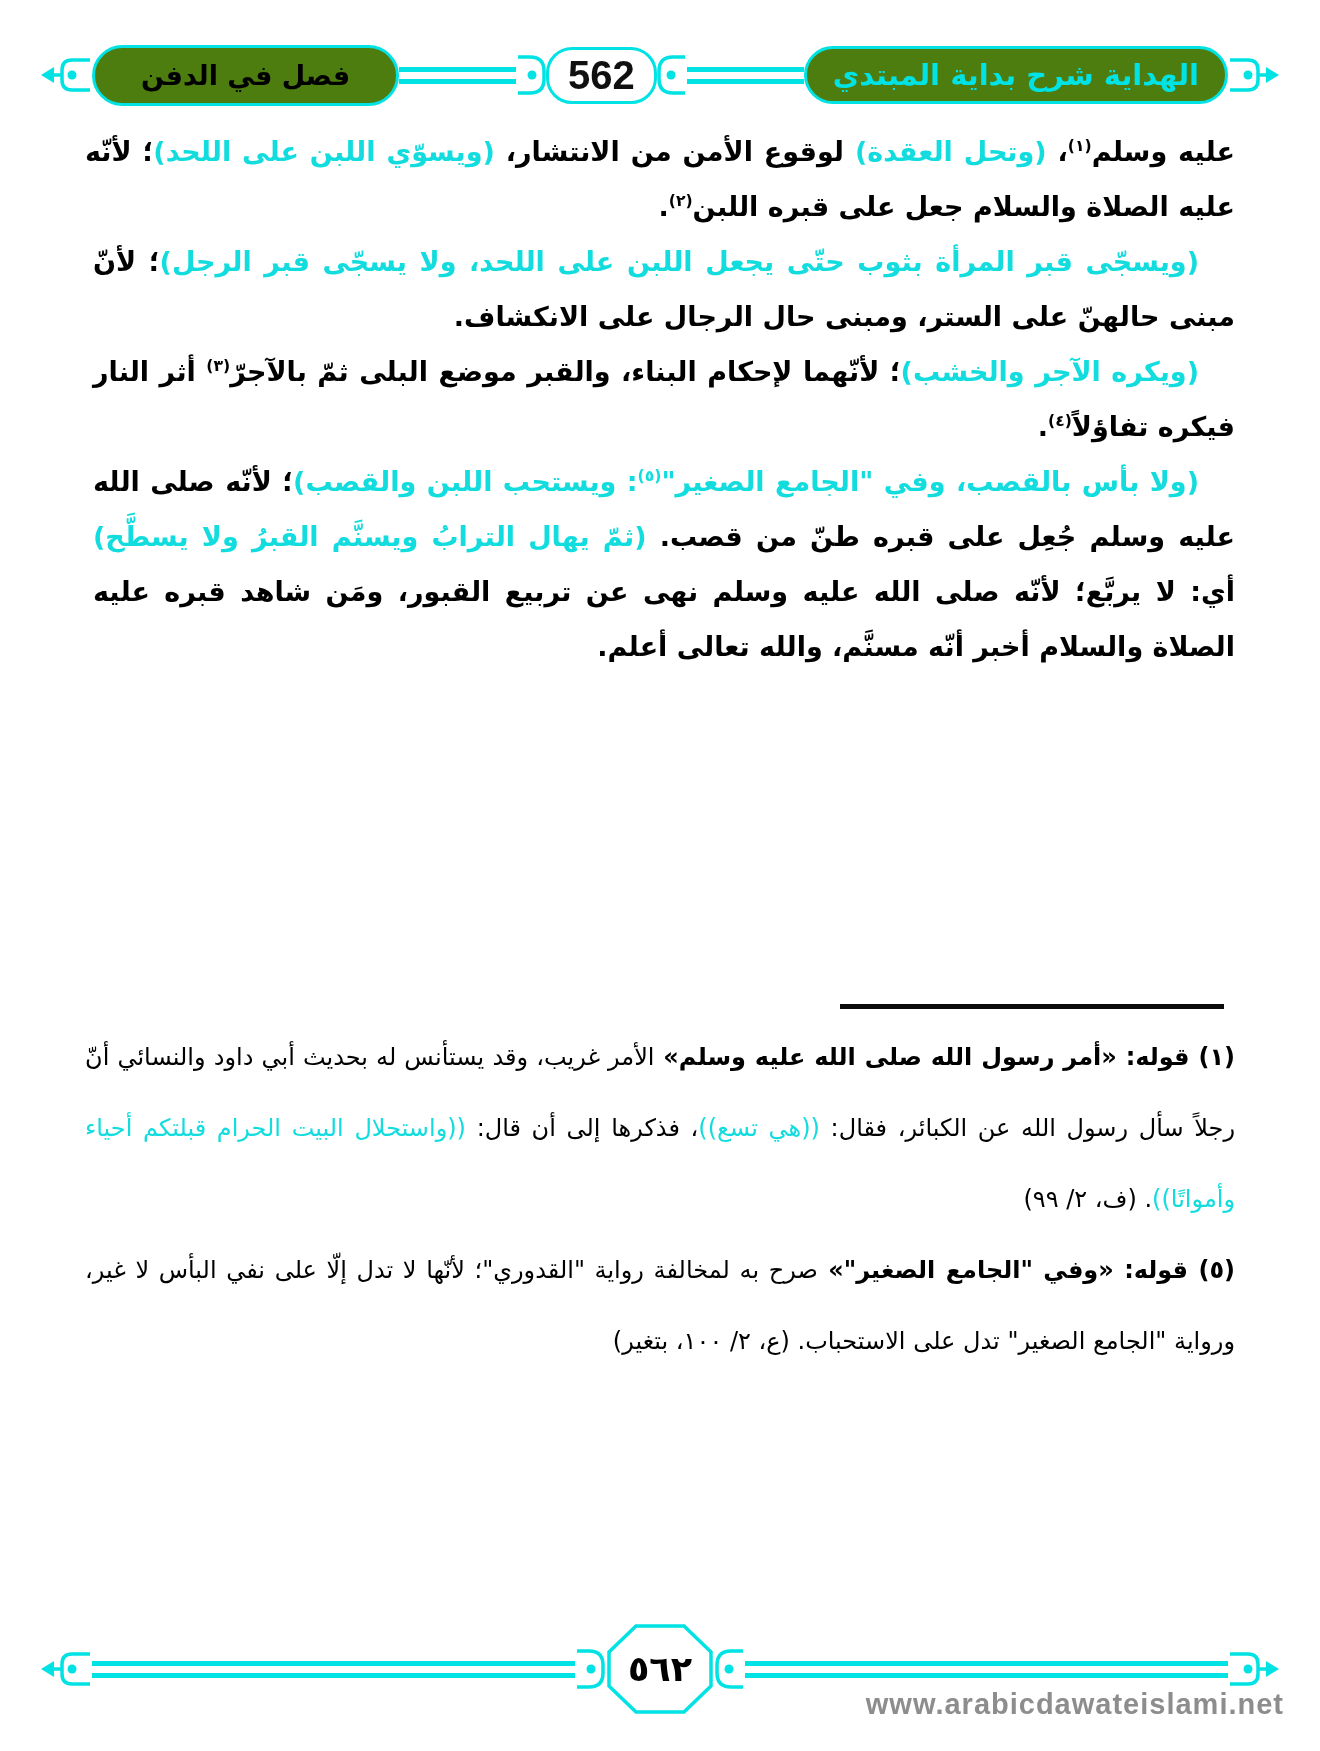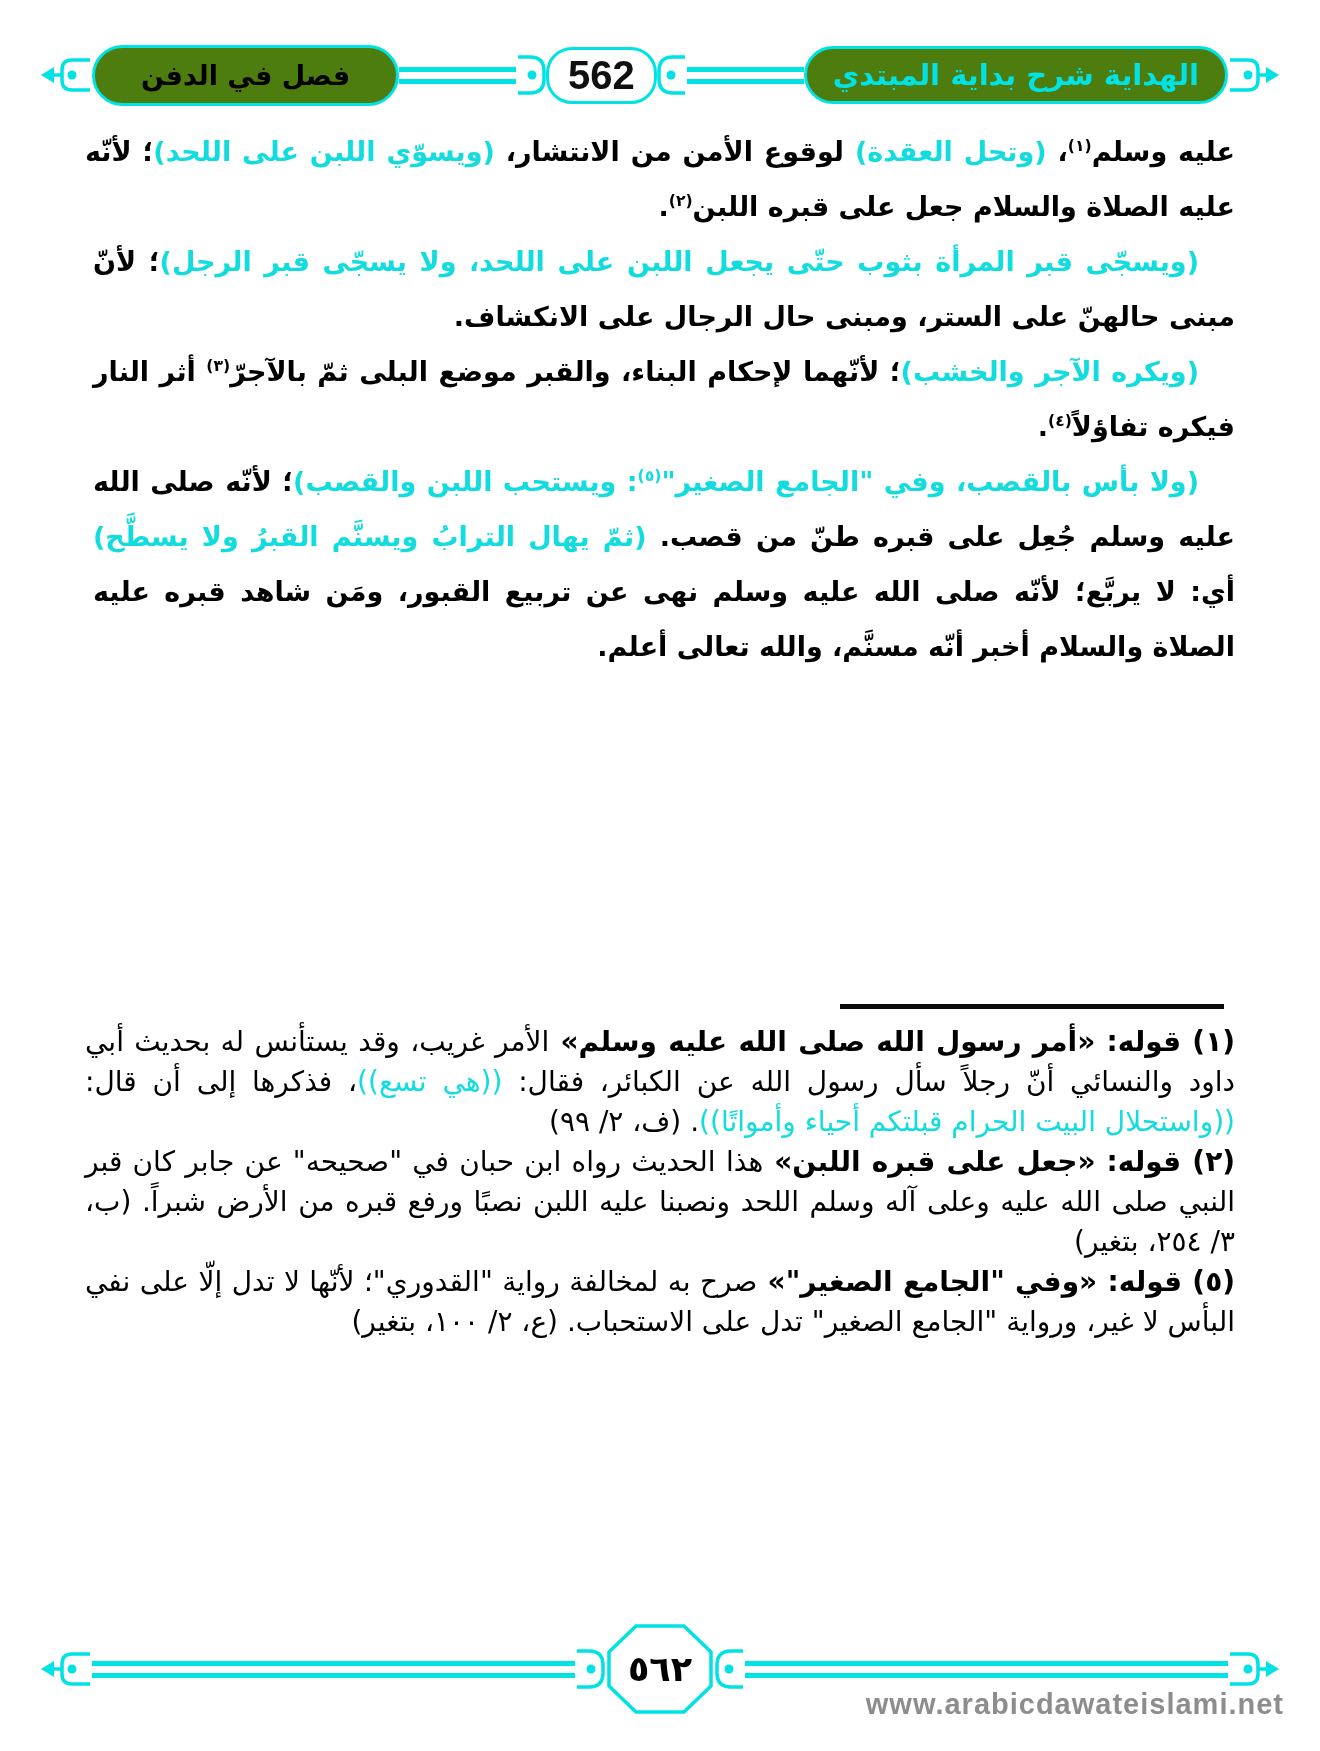--- a/index.html
+++ b/index.html
@@ -45,21 +45,21 @@
   .main-text p { margin:0; }
   .main-text p.indent { text-indent:36px;margin-left:8px; }
   .cyan { color:var(--cyan-text); }
   .bold { font-weight:bold; }
   sup { font-size:0.58em; line-height:0; vertical-align:super; }
   
   .footnote-sep { position:absolute; top:1004px; right:96px; width:384px; height:5px; background:#0b0b0b; }
   .footnotes {
     position:absolute; top:1022px; right:85px; left:85px;
     direction:rtl; text-align:justify;
-    font-size:28px; line-height:40px; color:#000;
+    font-size:24px; line-height:71px; color:#000;
   }
   .footnotes p { margin:0; }
   
   .watermark {
     position:absolute; top:1688px; right:36px;
     font-family:"Liberation Sans", sans-serif; font-size:29px; letter-spacing:1px;
     color:var(--wm); font-weight:bold;
   }
 </style>
 </head>
@@ -104,21 +104,20 @@
   <main class="main-text" dir="rtl">
       <p><span>عليه وسلم</span><sup>(١)</sup><span>، </span><span class="cyan">(وتحل العقدة)</span><span> لوقوع الأمن من الانتشار، </span><span class="cyan">(ويسوّي اللبن على اللحد)</span><span>؛ لأنّه عليه الصلاة والسلام جعل على قبره اللبن</span><sup>(٢)</sup><span>.</span></p>
       <p class="indent"><span class="cyan">(ويسجّى قبر المرأة بثوب حتّى يجعل اللبن على اللحد، ولا يسجّى قبر الرجل)</span><span>؛ لأنّ مبنى حالهنّ على الستر، ومبنى حال الرجال على الانكشاف.</span></p>
       <p class="indent"><span class="cyan">(ويكره الآجر والخشب)</span><span>؛ لأنّهما لإحكام البناء، والقبر موضع البلى ثمّ بالآجرّ</span><sup>(٣)</sup><span> أثر النار فيكره تفاؤلاً</span><sup>(٤)</sup><span>.</span></p>
       <p class="indent"><span class="cyan">(ولا بأس بالقصب، وفي "الجامع الصغير"</span><sup class="cyan">(٥)</sup><span class="cyan">: ويستحب اللبن والقصب)</span><span>؛ لأنّه صلى الله عليه وسلم جُعِل على قبره طنّ من قصب. </span><span class="cyan">(ثمّ يهال الترابُ ويسنَّم القبرُ ولا يسطَّح)</span><span> أي: لا يربَّع؛ لأنّه صلى الله عليه وسلم نهى عن تربيع القبور، ومَن شاهد قبره عليه الصلاة والسلام أخبر أنّه مسنَّم، والله تعالى أعلم.</span></p>
     </main>
 
   <div class="footnote-sep"></div>
   <section class="footnotes" dir="rtl">
       <p><span class="bold">(١) قوله: «أمر رسول الله صلى الله عليه وسلم» </span><span>الأمر غريب، وقد يستأنس له بحديث أبي داود والنسائي أنّ رجلاً سأل رسول الله عن الكبائر، فقال: </span><span class="cyan">((هي تسع))</span><span>، فذكرها إلى أن قال: </span><span class="cyan">((واستحلال البيت الحرام قبلتكم أحياء وأمواتًا))</span><span>. (ف، ٢/ ٩٩)</span></p>
-      <p><span class="bold">(٢) قوله: «جعل على قبره اللبن» </span><span>هذا الحديث رواه ابن حبان في "صحيحه" عن جابر كان قبر النبي صلى الله عليه وعلى آله وسلم اللحد ونصبنا عليه اللبن نصبًا ورفع قبره من الأرض شبراً. (ب، ٣/ ٢٥٤، بتغير)</span></p>
       <p><span class="bold">(٥) قوله: «وفي "الجامع الصغير"» </span><span>صرح به لمخالفة رواية "القدوري"؛ لأنّها لا تدل إلّا على نفي البأس لا غير، ورواية "الجامع الصغير" تدل على الاستحباب. (ع، ٢/ ١٠٠، بتغير)</span></p>
     </section>
 
   <footer class="band bottom">
     <svg class="decor" width="54" height="46" viewBox="0 0 54 46">
       <path class="orn-fill" d="M3 23 L16 15 L16 31 Z"></path>
       <path class="orn" d="M24 23 H14"></path>
       <path class="orn" d="M52 8 H34 Q24 8 24 18 V28 Q24 38 34 38 H52"></path>
       <circle class="orn-fill" cx="34" cy="23" r="4.5"></circle>
     </svg>

